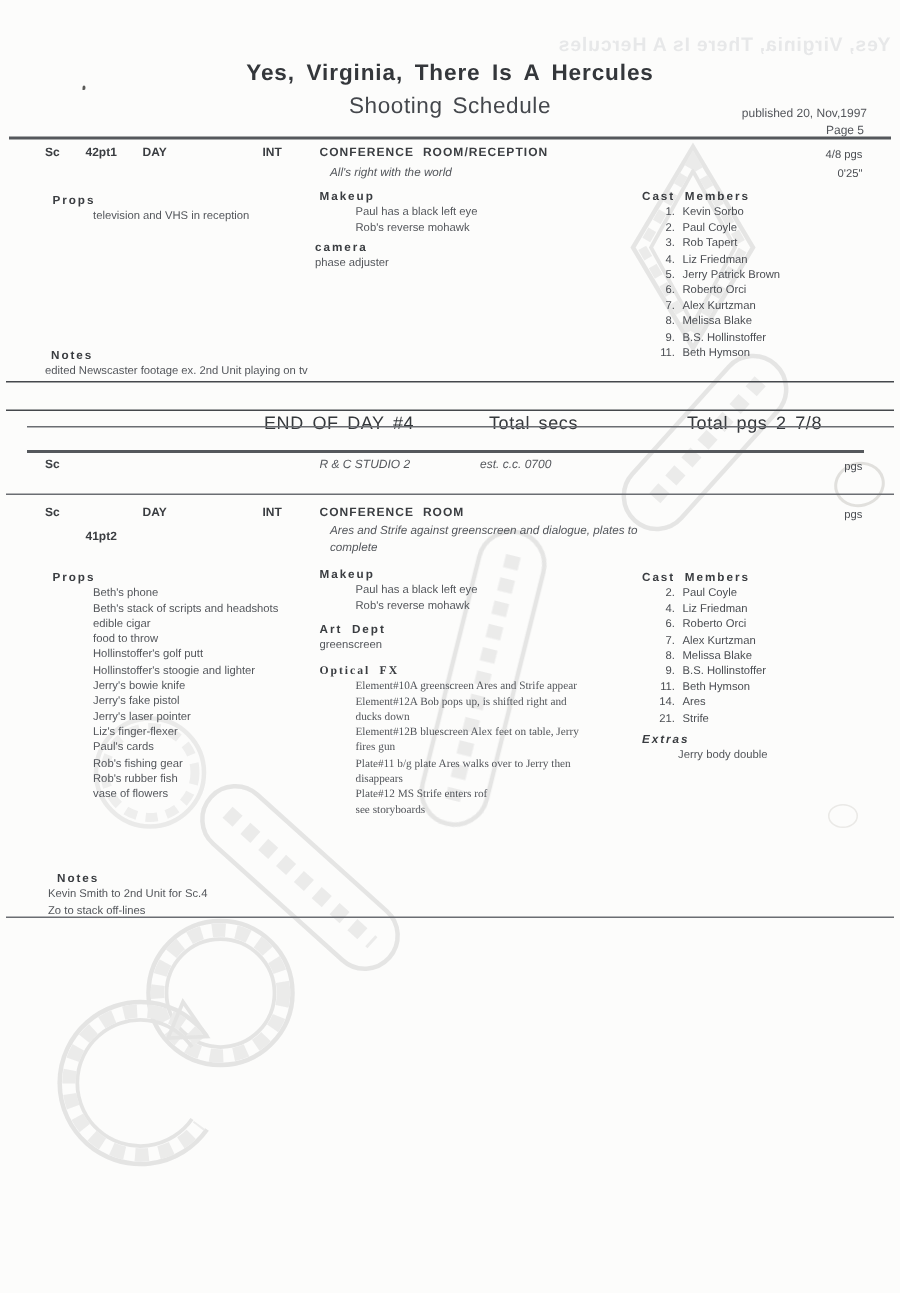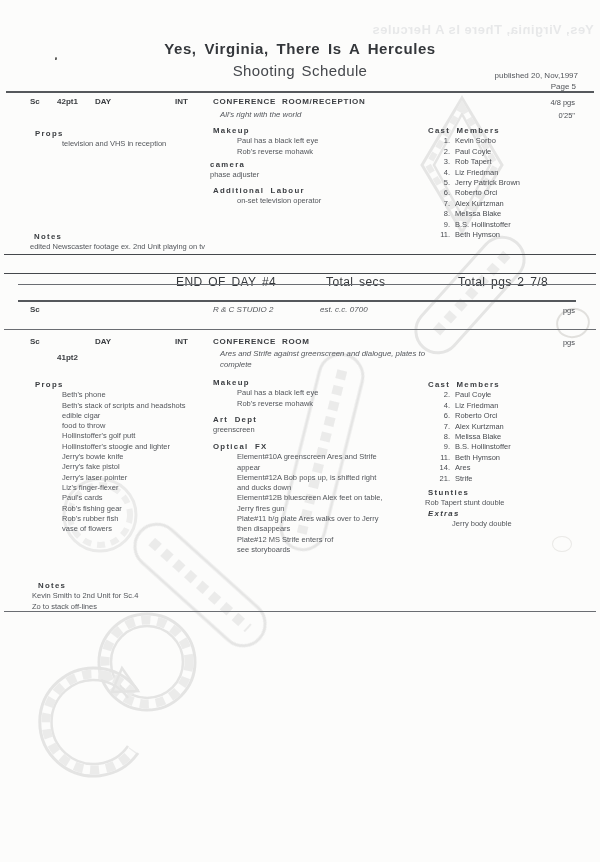--- a/index.html
+++ b/index.html
@@ -113,25 +113,20 @@
     <div class="bi ind24">Paul has a black left eye</div>
         <div class="bi ind24">Rob's reverse mohawk</div>
       </div>
 
     <div class="blk" style="left:210px;top:64px;width:205px;">
       <div class="bh">camera</div>
 
     <div class="bi noind">phase adjuster</div>
       </div>
 
-    <div class="blk" style="left:213px;top:90px;width:205px;">
-      <div class="bh">Additional Labour</div>
-
-    <div class="bi ind24">on-set television operator</div>
-      </div>
 
     <div class="blk" style="left:428px;top:30px;width:150px;line-height:10.4px;">
       <div class="bh">Cast Members</div>
 
         <div class="crow">
           <span class="cnum">1.</span>
           <span>Kevin Sorbo</span>
         </div>
 
         <div class="crow">
@@ -237,21 +232,21 @@
     <div class="bi ind24">Paul has a black left eye</div>
         <div class="bi ind24">Rob's reverse mohawk</div>
       </div>
 
     <div class="blk" style="left:213px;top:79px;width:205px;">
       <div class="bh">Art Dept</div>
 
     <div class="bi noind">greenscreen</div>
       </div>
 
-    <div class="blk" style="left:213px;top:106px;width:182px;">
+    <div class="blk" style="left:213px;top:106px;width:182px;font-family:Liberation Serif, serif;">
       <div class="bh">Optical FX</div>
 
     <div class="bi ind24" style="width:152px;">Element#10A greenscreen Ares and Strife appear</div>
         <div class="bi ind24" style="width:152px;">Element#12A Bob pops up, is shifted right and ducks down</div>
         <div class="bi ind24" style="width:152px;">Element#12B bluescreen Alex feet on table, Jerry fires gun</div>
         <div class="bi ind24" style="width:152px;">Plate#11 b/g plate Ares walks over to Jerry then disappears</div>
         <div class="bi ind24" style="width:152px;">Plate#12 MS Strife enters rof</div>
         <div class="bi ind24" style="width:152px;">see storyboards</div>
       </div>
 
@@ -299,25 +294,20 @@
         </div>
 
         <div class="crow">
           <span class="cnum">21.</span>
           <span>Strife</span>
         </div>
       </div>
 
     <div class="blk" style="left:425px;top:152px;width:150px;">
       <div style="position:static;">
-        <div class="bh" style="margin-left:3px;">Stunties</div>
-
-      <div class="bi noind">Rob Tapert stunt double</div>
-        </div>
-      <div style="position:static;">
         <div class="bh" style="margin-left:3px;font-style:italic;">Extras</div>
 
       <div class="bi">Jerry body double</div>
         </div>
     </div>
 
     <div class="blk" style="left:32px;top:245px;width:320px;">
       <div class="bh" style="margin-left:6px;">Notes</div>
 
     <div class="notes-txt">Kevin Smith to 2nd Unit for Sc.4</div>

